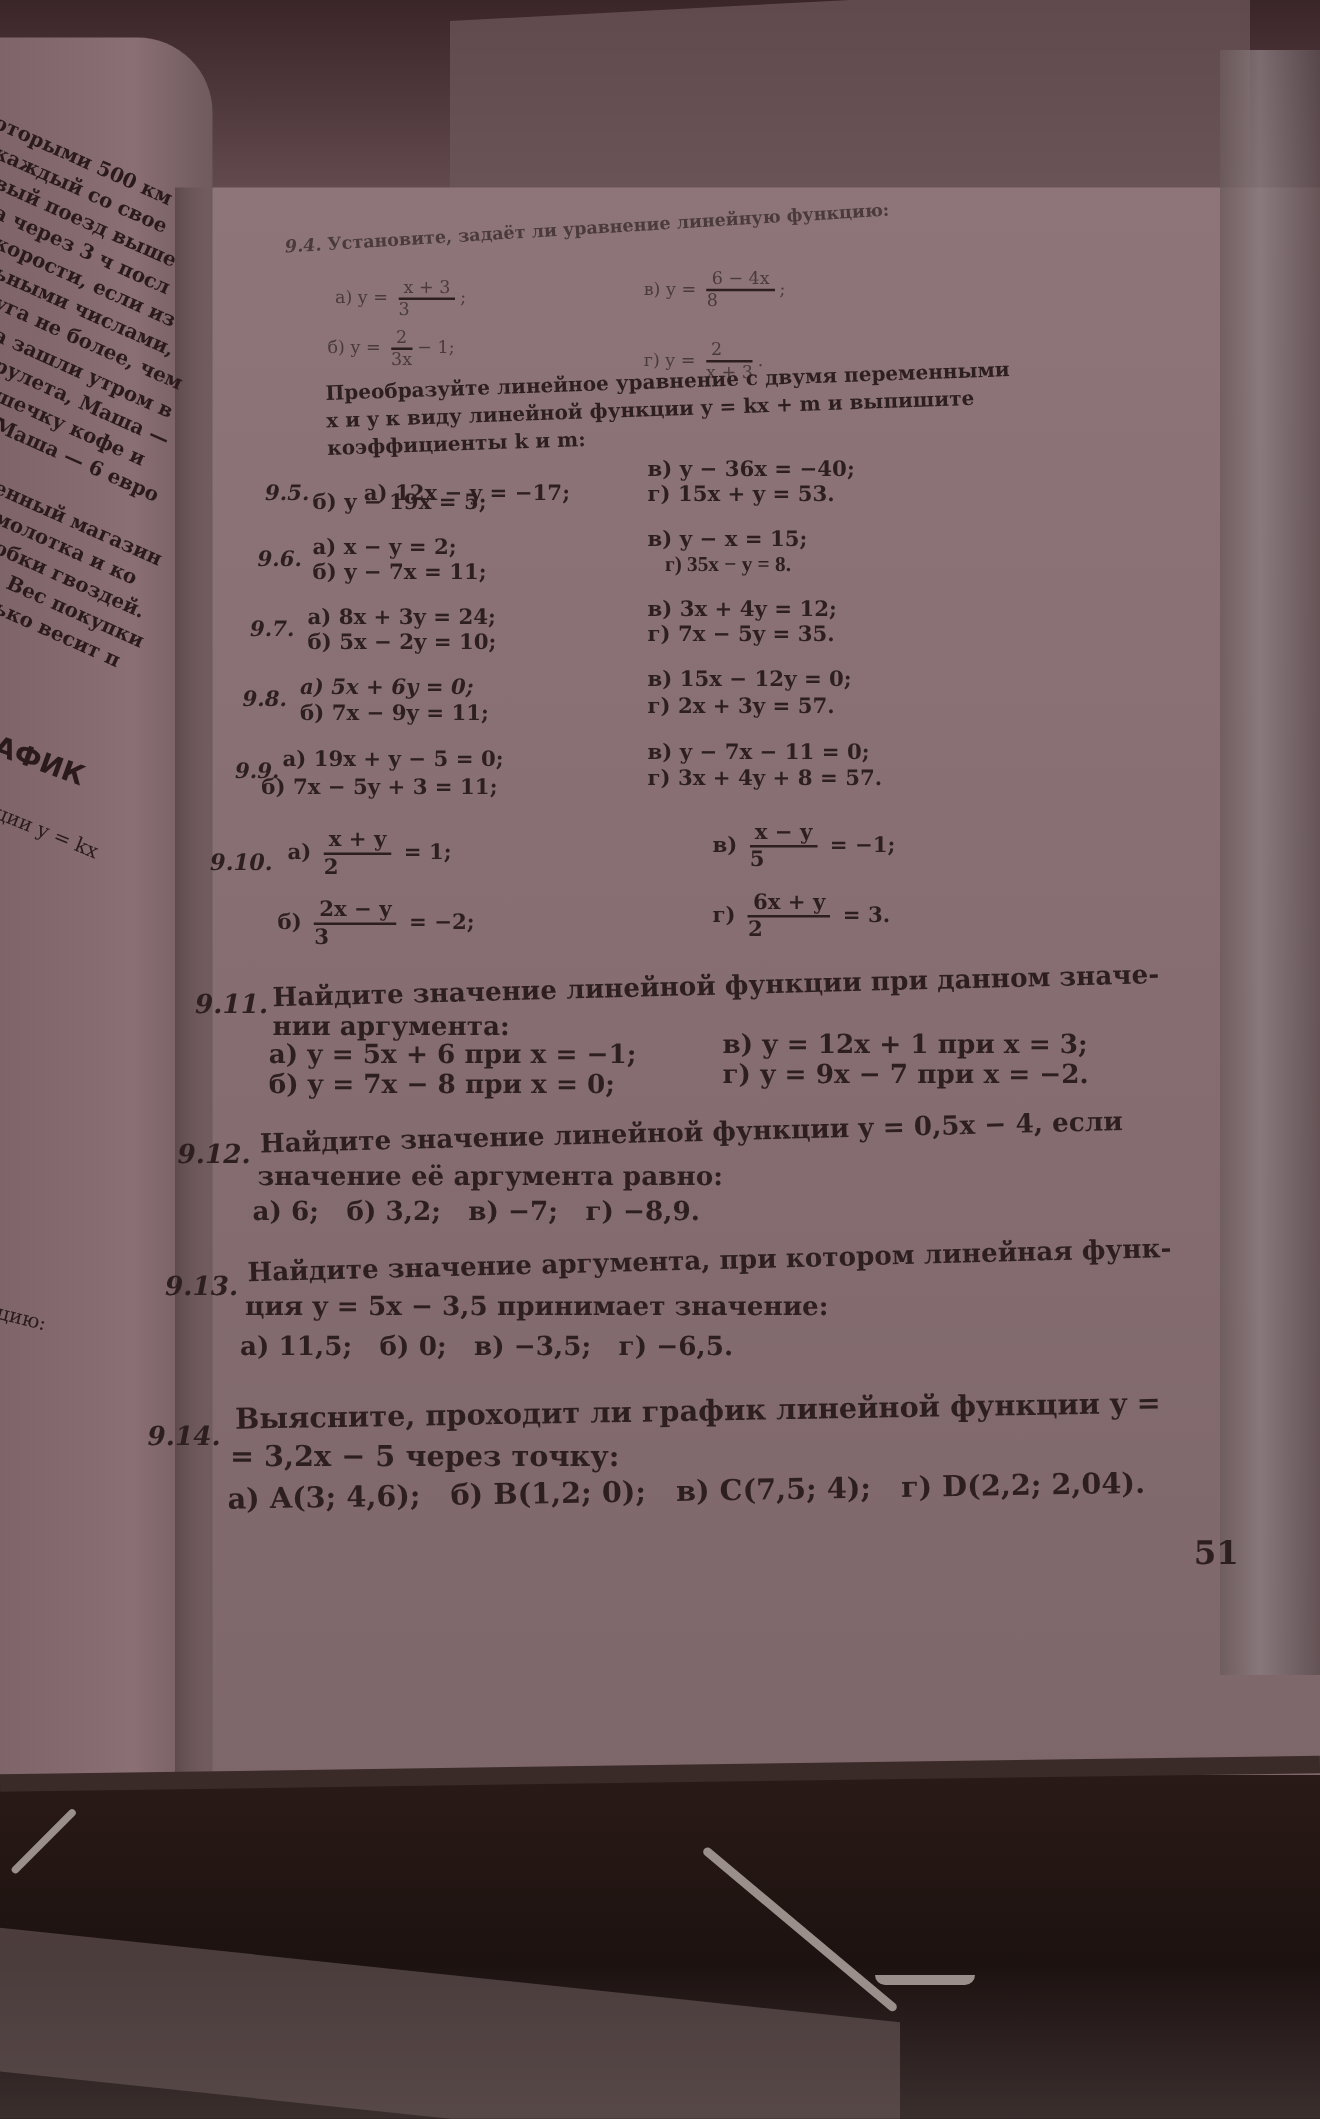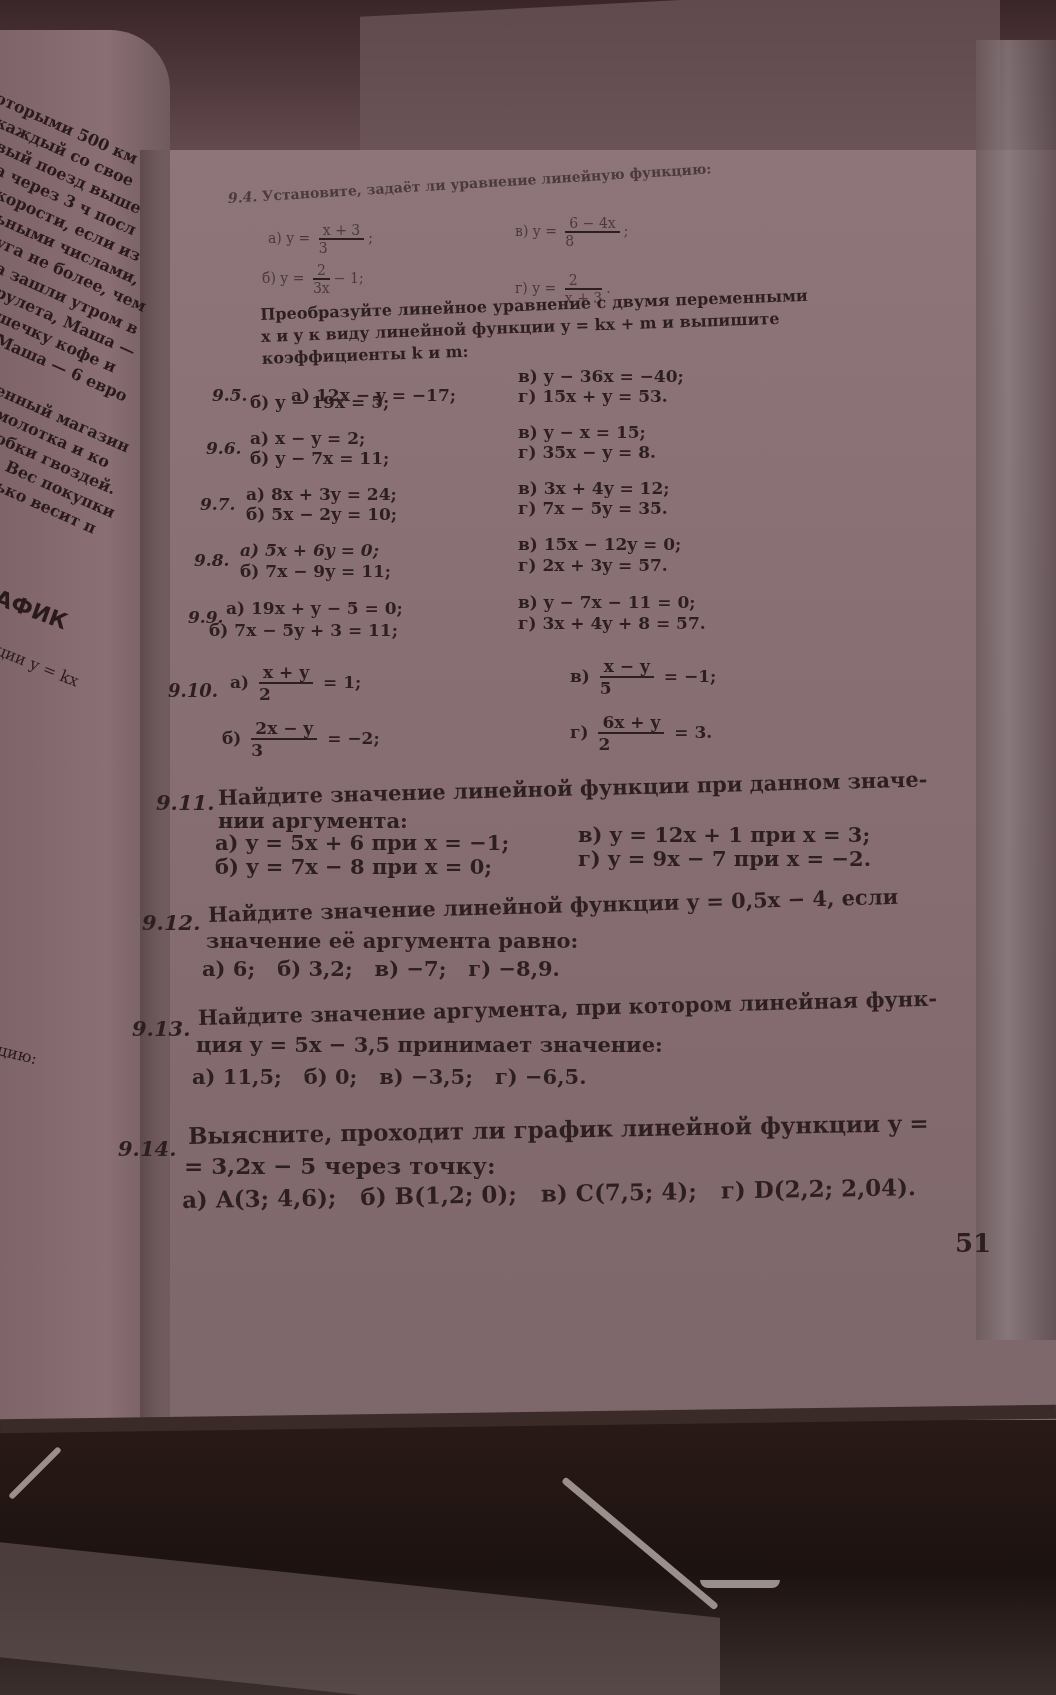--- a/index.html
+++ b/index.html
@@ -146,21 +146,21 @@
     <div class="blk mid" style="left:250px;top:385px;margin-left:41px;">а) 12x − y = −17;</div>
     <div class="blk mid" style="left:250px;top:392px;">б) y − 19x = 5;</div>
     <div class="blk mid" style="left:518px;top:366px;">в) y − 36x = −40;</div>
     <div class="blk mid" style="left:518px;top:386px;">г) 15x + y = 53.</div>
   </div>
   <div>
     <div class="blk mid num" style="left:206px;top:438px;">9.6.</div>
     <div class="blk mid" style="left:250px;top:428px;">а) x − y = 2;</div>
     <div class="blk mid" style="left:250px;top:448px;">б) y − 7x = 11;</div>
     <div class="blk mid" style="left:518px;top:422px;">в) y − x = 15;</div>
-    <div class="blk mid" style="left:518px;top:442px;">г) 35x − y = 8.</div>
+    <div class="blk mid" style="left:532px;top:442px;font-family:Liberation Serif, serif;">г) 35x − y = 8.</div>
   </div>
   <div>
     <div class="blk mid num" style="left:200px;top:494px;">9.7.</div>
     <div class="blk mid" style="left:246px;top:484px;">а) 8x + 3y = 24;</div>
     <div class="blk mid" style="left:246px;top:504px;">б) 5x − 2y = 10;</div>
     <div class="blk mid" style="left:518px;top:478px;">в) 3x + 4y = 12;</div>
     <div class="blk mid" style="left:518px;top:498px;">г) 7x − 5y = 35.</div>
   </div>
   <div>
     <div class="blk mid num" style="left:194px;top:550px;">9.8.</div>

